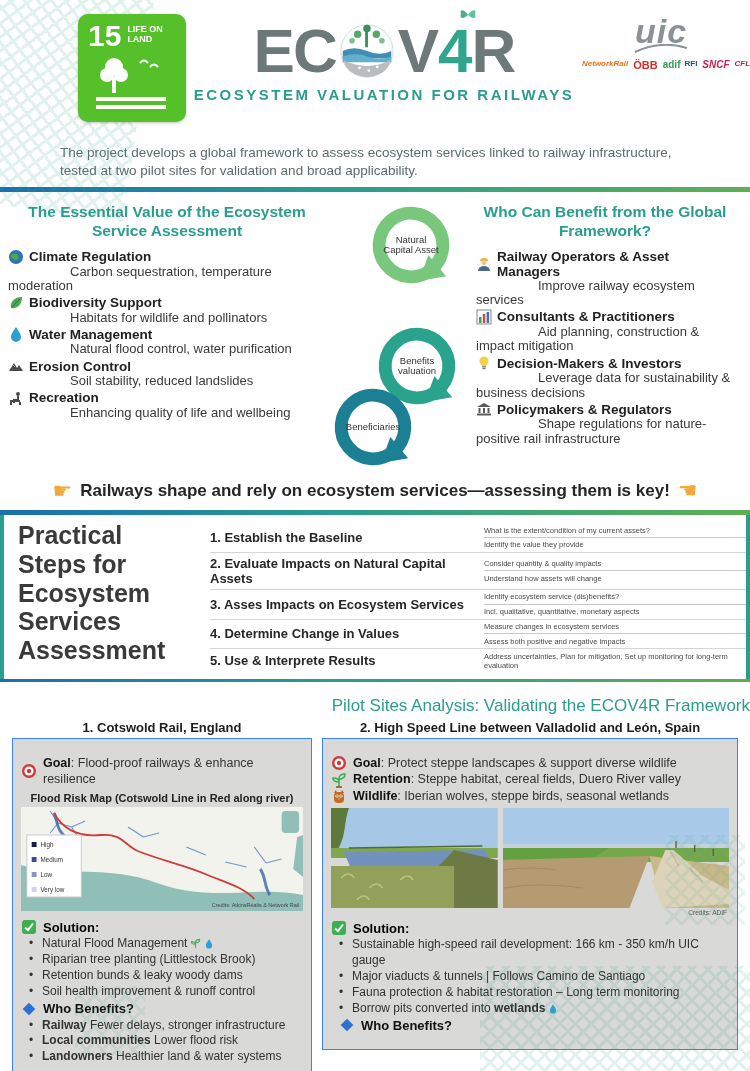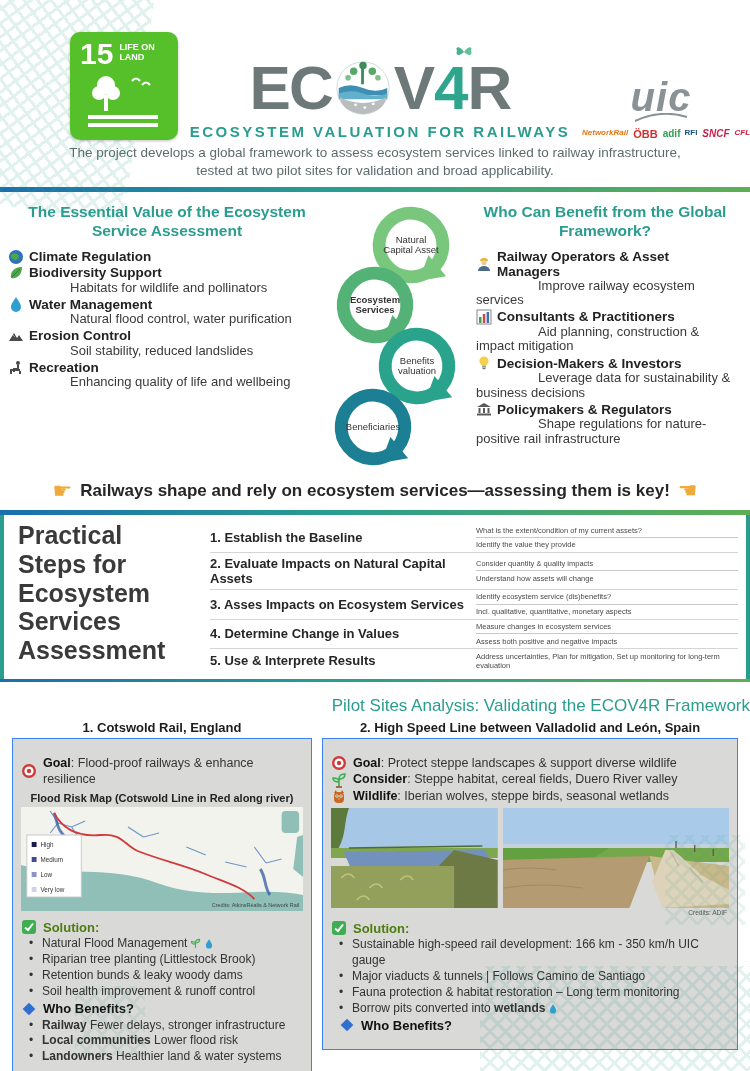--- a/index.html
+++ b/index.html
@@ -9,51 +9,51 @@
   .track-pattern{position:absolute;opacity:.14;pointer-events:none;
     background:
       repeating-linear-gradient(45deg,#35a08c 0 3px,transparent 3px 11px),
       repeating-linear-gradient(-45deg,#35a08c 0 3px,transparent 3px 11px);}
   .tp-tl{left:-50px;top:-20px;width:190px;height:230px;transform:rotate(8deg);}
   .tp-br{right:-30px;bottom:-15px;width:300px;height:120px;}
   .tp-bl{left:75px;bottom:15px;width:70px;height:70px;opacity:.10;}
   .tp-mr{right:5px;top:835px;width:80px;height:90px;opacity:.10;}
 
   
-  .header{position:relative;display:flex;align-items:flex-end;padding:14px 10px 0 70px;height:126px;}
+  .header{position:relative;display:flex;align-items:flex-start;padding:14px 10px 0 70px;height:126px;margin-left:8px;}
   .sdg{width:108px;height:108px;background:#56c02b;border-radius:10px;color:#fff;padding:8px 10px;box-sizing:border-box;flex:none;box-shadow:0 1px 3px rgba(0,0,0,.25);}
   .sdg-top{display:flex;align-items:flex-start;gap:6px;}
   .sdg-num{font-size:30px;font-weight:bold;line-height:.9;}
   .sdg-lab{font-size:9px;font-weight:bold;line-height:1.1;padding-top:3px;}
   .logo-wrap{flex:1;text-align:center;padding-top:6px;}
   .logo-line{display:flex;align-items:center;justify-content:center;gap:1px;}
   .logo-txt{font-size:62px;font-weight:bold;color:#6d7878;letter-spacing:-2px;line-height:1;}
   .logo-four{font-size:62px;font-weight:bold;color:#2fa58e;letter-spacing:-2px;line-height:1;position:relative;}
   .butterfly{position:absolute;top:-12px;right:-6px;}
   .logo-o{width:56px;height:56px;flex:none;margin:0 2px;}
   .logo-sub{font-size:15px;letter-spacing:2.5px;color:#2a9d8f;margin-top:4px;font-weight:bold;}
   .partners{width:158px;flex:none;text-align:center;}
-  .uic{font-size:40px;font-weight:bold;color:#8a9296;font-style:italic;letter-spacing:1px;line-height:1;}
+  .uic{font-size:34px;font-weight:bold;color:#8a9296;font-style:italic;letter-spacing:1px;line-height:1;}
   .uic-swoosh{display:block;margin:-4px auto 6px auto;}
   .p-rows{display:flex;flex-direction:row;gap:4px;}
   .p-row{display:flex;justify-content:center;gap:5px;flex-wrap:nowrap;}
   .chip{font-size:8px;font-weight:bold;white-space:nowrap;line-height:1;}
   .c0{color:#e87511;font-style:italic;}
   .c1{color:#d22e2e;font-size:11px;}
   .c2{color:#2e9e4f;font-size:10px;}
   .c3{color:#1a5276;}
   .c4{color:#c5224e;font-size:10px;font-style:italic;}
   .c5{color:#c41e3a;font-style:italic;}
   .c6{color:#1d4f91;font-size:10px;}
   .c7{color:#333;}
   .c8{color:#2456a4;}
   .c9{color:#c8102e;font-size:10px;}
   .c10{color:#e07a00;font-size:10px;}
 
-  .intro{width:630px;margin:4px auto 8px auto;text-align:center;font-size:13.5px;color:#5d6b6b;line-height:1.3;}
+  .intro{width:630px;margin:4px auto 8px auto;font-size:13.5px;color:#5d6b6b;line-height:1.3;}
   .divider{height:5px;background:linear-gradient(90deg,#1a6fae,#2a9d8f 45%,#5fae54);}
   .divider.thin{height:3px;}
 
   
   .main{display:flex;padding:10px 8px 0 8px;height:272px;}
   .colL{width:318px;flex:none;}
   .colM{width:150px;flex:none;position:relative;}
   .colR{width:258px;flex:none;}
   .col-title{color:#2a9d8f;font-weight:bold;font-size:15.5px;text-align:center;line-height:1.25;margin-bottom:8px;}
   .es-head{display:flex;align-items:center;gap:5px;font-size:13.5px;font-weight:normal;color:#222;}
@@ -63,40 +63,40 @@
   .cyc{position:absolute;width:86px;height:86px;}
   .cyc-label{position:absolute;inset:0;display:flex;align-items:center;justify-content:center;text-align:center;font-size:9.5px;color:#333;line-height:1.1;padding:14px;}
   .cyc-label.bold{font-weight:bold;}
 
   .banner{display:flex;align-items:center;justify-content:center;gap:8px;font-size:17px;font-weight:bold;color:#262626;margin:6px 0 8px 0;}
   .hand{font-family:"DejaVu Sans",sans-serif;color:#f2a93b;font-size:22px;font-weight:normal;line-height:1;}
 
   
   .steps{display:flex;padding:6px 0 6px 14px;border-left:4px solid #2a9d8f;border-right:4px solid #2a9d8f;}
   .steps-title{width:178px;flex:none;font-size:25px;font-weight:bold;color:#3a3a3a;line-height:1.15;}
-  .steps-col{flex:1;padding:2px 8px 0 14px;}
+  .steps-col{flex:1;padding:2px 0 0 14px;}
   .step-row{display:flex;align-items:center;border-bottom:1px solid #d5d5d5;}
   .step-row:last-child{border-bottom:none;}
   .step-label{flex:1;font-size:13px;font-weight:bold;color:#262626;padding:3px 4px 3px 0;}
   .step-notes{width:262px;flex:none;}
   .note{font-size:7.5px;color:#4a4a4a;border-bottom:1px solid #c9c9c9;padding:2.5px 0 2px 0;line-height:1.25;}
   .note:last-child{border-bottom:none;}
 
   
   .pilot-title{color:#2a9d8f;font-weight:normal;font-size:17px;text-align:right;margin:14px 0 2px 0;}
   .pilot-wrap{display:flex;gap:10px;padding:0 12px;}
   .pilot1{width:300px;flex:none;}
   .pilot2{flex:1;}
   .site-head{font-size:13px;font-weight:bold;color:#1d1d1d;text-align:center;margin:2px 0 3px 0;}
   .site-box{background:#d9d9d7;border:1px solid #3b82f6;padding:16px 8px;box-sizing:border-box;}
   .goal-line{display:flex;align-items:center;gap:6px;font-size:12.5px;color:#333;line-height:1.35;}
   .goal-line b{color:#111;}
   .map-title{font-size:11px;font-weight:bold;text-align:center;color:#222;margin:4px 0 3px 0;}
   .map-panel{position:relative;}
-  .sol-line{display:flex;align-items:center;gap:6px;font-size:13px;font-weight:bold;color:#4d7c0f;margin-top:4px;}
+  .sol-line{display:flex;align-items:center;gap:6px;font-size:13px;font-weight:bold;color:#000000;margin-top:4px;}
   ul.plain{list-style:none;margin:1px 0 0 0;padding:0 0 0 8px;}
   ul.plain li{font-size:12px;color:#333;line-height:1.32;padding-left:13px;position:relative;}
   ul.plain li::before{content:"•";position:absolute;left:0;color:#333;}
   .ben-line{display:flex;align-items:center;gap:6px;font-size:13px;font-weight:bold;color:#111;margin-top:1px;}
   .photos{display:flex;gap:5px;margin-top:3px;}
   .credits-line{text-align:right;font-size:6.5px;color:#555;margin:1px 2px 0 0;}
   .inline-ic{display:inline-flex;vertical-align:-2px;margin-left:3px;}
 </style>
 </head>
 <body>
@@ -189,20 +189,21 @@
       <div>
         <div class="es-head">
             <span class="ic">
               <svg viewBox="0 0 16 16">
                 <circle cx="8" cy="8" r="7" fill="#2e74b5"></circle>
                 <path d="M3 6 Q6 3 9 5 Q12 7 10 10 Q7 12 5 10 Q2 9 3 6Z" fill="#4ca64c"></path>
               </svg>
             </span>
             <b>Climate Regulation</b>
           </div>
+        <div class="es-desc">Carbon sequestration, temperature moderation</div>
       </div>
       <div>
         <div class="es-head">
             <span class="ic">
               <svg viewBox="0 0 16 16">
                 <path d="M14 2 C5 2 2 8 3 13 C8 14 14 11 14 2 Z" fill="#4ca64c"></path>
                 <path d="M4 12 L12 4" stroke="#2e7d32" stroke-width="1" fill="none"></path>
               </svg>
             </span>
             <b>Biodiversity Support</b>
@@ -251,29 +252,20 @@
 
     <div class="colM">
       <div class="cyc" style="left:42px;top:0;">
         <svg viewBox="0 0 100 100">
           <g transform="rotate(-40 50 50)">
               <circle cx="50" cy="50" r="37" fill="none" stroke-width="15" stroke="#79c77d"></circle>
               <polygon points="58,72 58,104 30,88" fill="#79c77d"></polygon>
             </g>
         </svg>
         <div class="cyc-label">Natural Capital Asset</div>
-      </div>
-      <div class="cyc" style="left:6px;top:60px;">
-        <svg viewBox="0 0 100 100">
-          <g transform="rotate(-40 50 50)">
-              <circle cx="50" cy="50" r="37" fill="none" stroke-width="15" stroke="#54b277"></circle>
-              <polygon points="58,72 58,104 30,88" fill="#54b277"></polygon>
-            </g>
-        </svg>
-        <div class="cyc-label bold">Ecosystem Services</div>
       </div>
       <div class="cyc" style="left:48px;top:121px;">
         <svg viewBox="0 0 100 100">
           <g transform="rotate(-40 50 50)">
               <circle cx="50" cy="50" r="37" fill="none" stroke-width="15" stroke="#2aa38c"></circle>
               <polygon points="58,72 58,104 30,88" fill="#2aa38c"></polygon>
             </g>
         </svg>
         <div class="cyc-label">Benefits valuation</div>
       </div>
@@ -491,21 +483,21 @@
             </span>
           <span><b>Goal</b><span>: Protect steppe landscapes &amp; support diverse wildlife</span></span>
         </div>
         <div class="goal-line">
           <span class="ic">
               <svg viewBox="0 0 16 16">
                 <path d="M8 15 L8 7 M8 7 C8 3 11 2 14 2 C14 6 11 7 8 7 M8 10 C8 7 5 6 2 6 C2 9 5 10 8 10" stroke="#3fae52" stroke-width="1.6" fill="none"></path>
                 <path d="M5 15 h6" stroke="#8a5a2b" stroke-width="1.6"></path>
               </svg>
             </span>
-          <span><b>Consider</b><span>: Steppe habitat, cereal fields, Duero River valley</span></span>
+          <span><b>Retention</b><span>: Steppe habitat, cereal fields, Duero River valley</span></span>
         </div>
         <div class="goal-line">
           <span class="ic">
               <svg viewBox="0 0 16 16">
                 <path d="M3 4 L5 1 L6 4 M10 4 L11 1 L13 4" fill="#b85c1e"></path>
                 <rect x="3" y="3" width="10" height="11" rx="4" fill="#c96a24"></rect>
                 <circle cx="6" cy="7" r="1.6" fill="#fff"></circle>
                 <circle cx="10" cy="7" r="1.6" fill="#fff"></circle>
                 <circle cx="6" cy="7" r=".7" fill="#222"></circle>
                 <circle cx="10" cy="7" r=".7" fill="#222"></circle>

